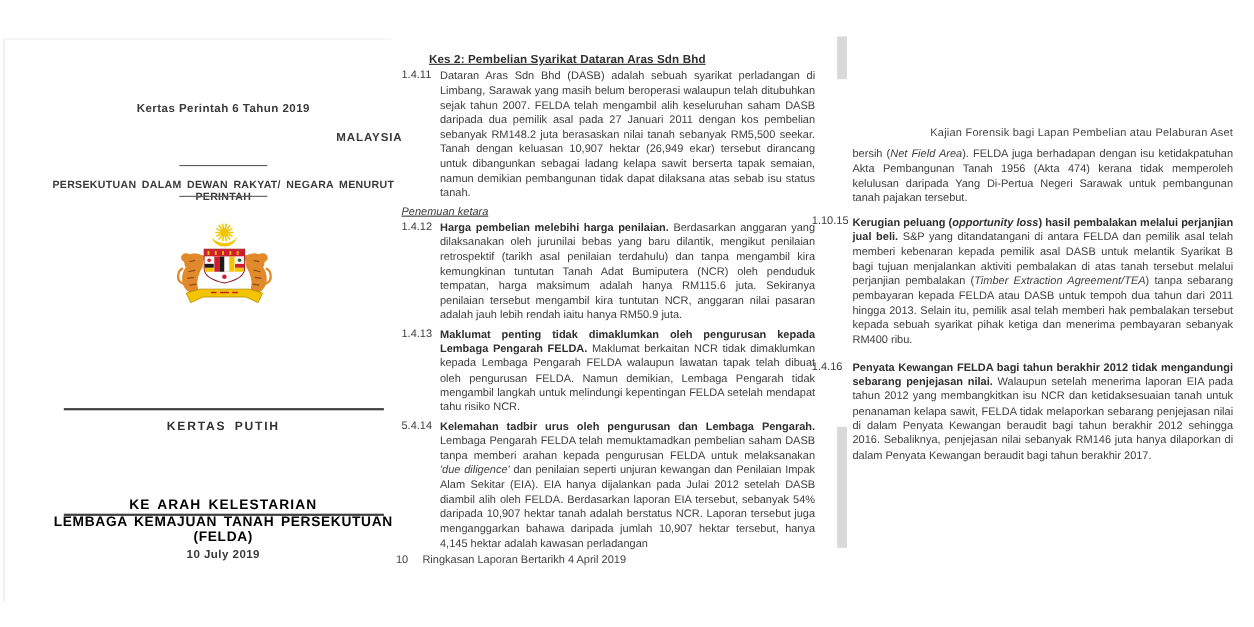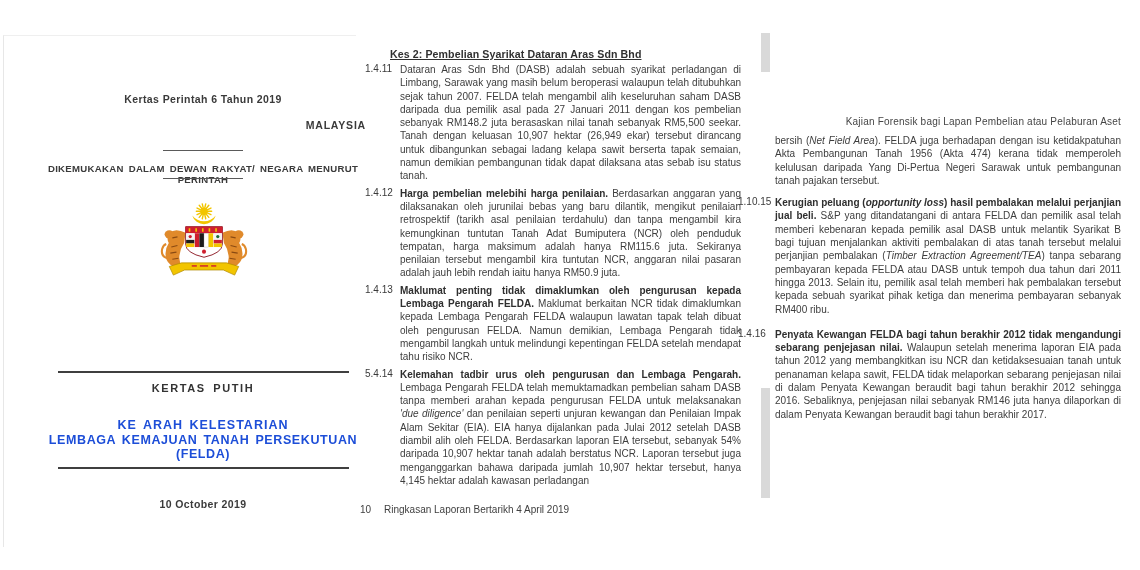--- a/index.html
+++ b/index.html
@@ -15,21 +15,21 @@
   .cover-border{
     left:3px;top:35px;width:352px;height:511px;
     border-left:1px solid #e7e7e7;border-top:1px solid #efefef;
   }
   .cover-center{left:40px;width:326px;text-align:center;color:#3a3a3a;}
   .cover-small{font-size:10.5px;font-weight:700;letter-spacing:0.4px;}
   .cover-rule-short{left:163px;width:80px;border-top:1px solid #5a5a5a;height:0;}
   .cover-tabled{font-size:9.6px;font-weight:700;letter-spacing:0.3px;word-spacing:2px;}
   .cover-rule-long{left:58px;width:291px;border-top:2px solid #3f3f3f;height:0;}
   .cover-doc-type{font-size:11px;font-weight:700;letter-spacing:1.6px;word-spacing:3px;color:#333;}
-  .cover-title{font-size:12.5px;font-weight:700;letter-spacing:1px;word-spacing:2px;color:#1d4ed8;}
+  .cover-title{font-size:12.5px;font-weight:700;letter-spacing:1px;word-spacing:2px;color:#000000;margin-top:34px;}
 
   
   .col{position:absolute;}
   .col-p10{left:365px;top:48px;width:376px;}
   .col-p11{left:738px;top:116px;width:383px;}
   .sec-heading{
     font-size:10.6px;font-weight:700;text-decoration:underline;
     color:#303030;margin:0 0 3px 0;letter-spacing:0.1px;padding-left:25px;
   }
   .running-header{
@@ -62,21 +62,21 @@
 <body>
 
 <div class="abs cover-border"></div>
 
 <div class="abs cover-center cover-small" style="top:93px;">Kertas Perintah 6 Tahun 2019</div>
 
 <div class="abs cover-center cover-small" style="top:119px;letter-spacing:0.8px;text-align:right;">MALAYSIA</div>
 
 <div class="abs cover-rule-short" style="top:150px;"></div>
 
-<div class="abs cover-center cover-tabled" style="top:163px;">DIKEMUKAKAN DALAM DEWAN RAKYAT/ NEGARA MENURUT PERINTAH</div>
+<div class="abs cover-center cover-tabled" style="top:163px;">PERSEKUTUAN DALAM DEWAN RAKYAT/ NEGARA MENURUT PERINTAH</div>
 
 <div class="abs cover-rule-short" style="top:178px;"></div>
 
 <svg class="abs emblem" viewBox="0 0 96 84" aria-hidden="true">
 
   <g stroke-width="1.4" stroke-linecap="round" stroke="#f2c500">
     <line x1="48" y1="9" x2="55.5" y2="9"></line>
       <line x1="48" y1="9" x2="54.8" y2="5.8"></line>
     <line x1="48" y1="9" x2="52.7" y2="3.1"></line>
       <line x1="48" y1="9" x2="49.7" y2="1.7"></line>
@@ -157,31 +157,32 @@
 <div class="abs cover-rule-long" style="top:371px;"></div>
 
 <div class="abs cover-center cover-doc-type" style="top:382px;">KERTAS PUTIH</div>
 
 <div class="abs cover-center cover-title" style="top:418px;">KE ARAH KELESTARIAN</div>
 
 <div class="abs cover-center cover-title" style="top:433px;letter-spacing:0.6px;">LEMBAGA KEMAJUAN TANAH PERSEKUTUAN (FELDA)</div>
 
 <div class="abs cover-rule-long" style="top:467px;"></div>
 
-<div class="abs cover-center cover-small" style="top:498px;">10 October 2019</div>
+<div class="abs cover-center cover-small" style="top:498px;">10 July 2019</div>
 
 <div class="col col-p10">
 
   <div class="sec-heading">Kes 2: Pembelian Syarikat Dataran Aras Sdn Bhd</div>
 
   <div class="para">
     <span class="pnum">1.4.11</span>
     <div class="ptext"><span>Dataran Aras Sdn Bhd (DASB) adalah sebuah syarikat perladangan di Limbang, Sarawak yang masih belum beroperasi walaupun telah ditubuhkan sejak tahun 2007. FELDA telah mengambil alih keseluruhan saham DASB daripada dua pemilik asal pada 27 Januari 2011 dengan kos pembelian sebanyak RM148.2 juta berasaskan nilai tanah sebanyak RM5,500 seekar. Tanah dengan keluasan 10,907 hektar (26,949 ekar) tersebut dirancang untuk dibangunkan sebagai ladang kelapa sawit berserta tapak semaian, namun demikian pembangunan tidak dapat dilaksana atas sebab isu status tanah.</span></div>
   </div>
 
+  <div class="subheading">Penemuan ketara</div>
 
   <div class="para">
     <span class="pnum">1.4.12</span>
     <div class="ptext"><span style="font-weight: 700; color: rgb(47, 47, 47);">Harga pembelian melebihi harga penilaian.</span><span> Berdasarkan anggaran yang dilaksanakan oleh jurunilai bebas yang baru dilantik, mengikut penilaian retrospektif (tarikh asal penilaian terdahulu) dan tanpa mengambil kira kemungkinan tuntutan Tanah Adat Bumiputera (NCR) oleh penduduk tempatan, harga maksimum adalah hanya RM115.6 juta. Sekiranya penilaian tersebut mengambil kira tuntutan NCR, anggaran nilai pasaran adalah jauh lebih rendah iaitu hanya RM50.9 juta.</span></div>
   </div>
 
   <div class="para">
     <span class="pnum">1.4.13</span>
     <div class="ptext"><span style="font-weight: 700; color: rgb(47, 47, 47);">Maklumat penting tidak dimaklumkan oleh pengurusan kepada Lembaga Pengarah FELDA.</span><span> Maklumat berkaitan NCR tidak dimaklumkan kepada Lembaga Pengarah FELDA walaupun lawatan tapak telah dibuat oleh pengurusan FELDA. Namun demikian, Lembaga Pengarah tidak mengambil langkah untuk melindungi kepentingan FELDA setelah mendapat tahu risiko NCR.</span></div>
   </div>

